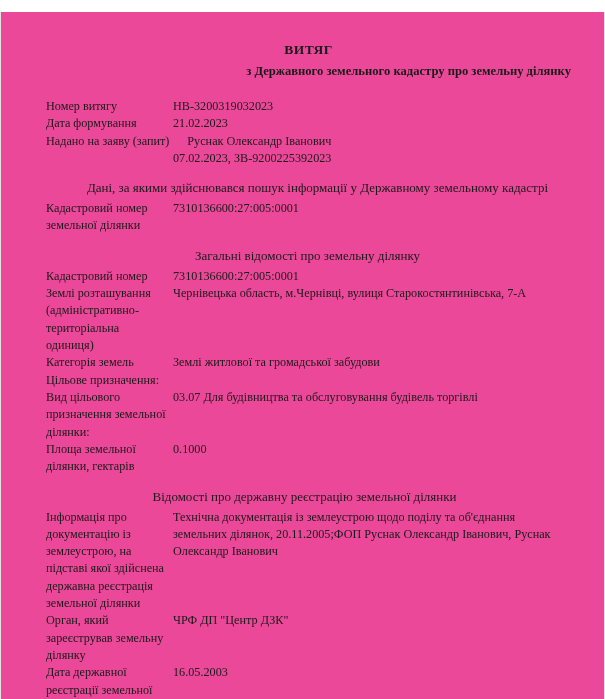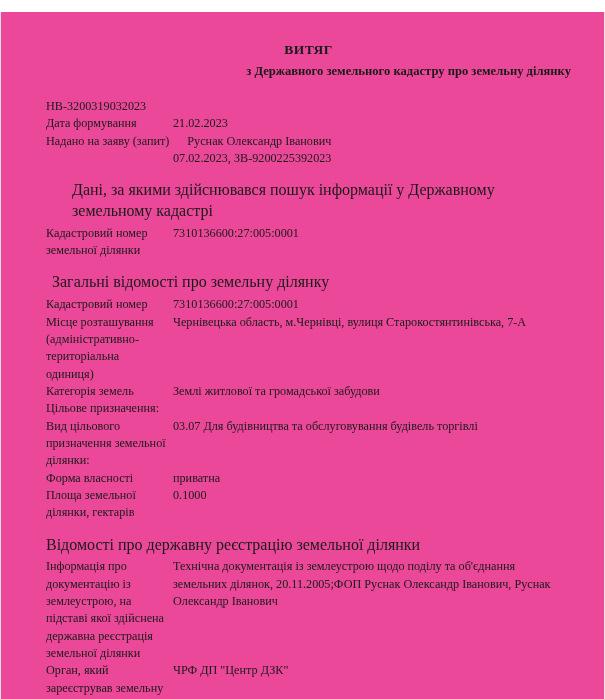--- a/index.html
+++ b/index.html
@@ -35,22 +35,23 @@
     line-height: 1.2;
   }
   .doc-subtitle {
     text-align: right;
     font-weight: bold;
     font-size: 12.6px;
     margin: 0 0 18px 0;
     line-height: 1.25;
   }
   .section-heading {
+    text-align: center;
     font-weight: normal;
-    font-size: 16px;
+    font-size: 13px;
     line-height: 1.3;
     margin: 13px 0 3px 0;
     padding-right: 8px;
   }
   .section-heading.sh-search {
     padding-left: 26px;
   }
   .section-heading.sh-general {
     padding-left: 6px;
   }
@@ -97,20 +98,21 @@
 <body>
 
 <div class="page">
   <div class="content">
 
     <h1 class="doc-title">ВИТЯГ</h1>
     <h2 class="doc-subtitle">з Державного земельного кадастру про земельну ділянку</h2>
 
     <div class="rows">
       <div class="row">
+        <div class="lbl">Номер витягу</div>
         <div class="val">НВ-3200319032023</div>
       </div>
       <div class="row">
         <div class="lbl">Дата формування</div>
         <div class="val">21.02.2023</div>
       </div>
       <div class="row wide-label">
         <div class="lbl">Надано на заяву (запит)</div>
         <div class="val">Руснак Олександр Іванович</div>
       </div>
@@ -127,37 +129,33 @@
     </div>
 
     <div class="section-heading sh-general">Загальні відомості про земельну ділянку</div>
 
     <div class="rows">
       <div class="row">
         <div class="lbl">Кадастровий номер</div>
         <div class="val">7310136600:27:005:0001</div>
       </div>
       <div class="row">
-        <div class="lbl">Місце розташування (адміністративно-територіальна одиниця)</div>
+        <div class="lbl">Землі розташування (адміністративно-територіальна одиниця)</div>
         <div class="val">Чернівецька область, м.Чернівці, вулиця Старокостянтинівська, 7-А</div>
       </div>
       <div class="row">
         <div class="lbl">Категорія земель</div>
         <div class="val">Землі житлової та громадської забудови</div>
       </div>
       <div class="row no-value">
         <div class="lbl">Цільове призначення:</div>
       </div>
       <div class="row">
         <div class="lbl">Вид цільового призначення земельної ділянки:</div>
         <div class="val">03.07 Для будівництва та обслуговування будівель торгівлі</div>
-      </div>
-      <div class="row">
-        <div class="lbl">Форма власності</div>
-        <div class="val">приватна</div>
       </div>
       <div class="row">
         <div class="lbl">Площа земельної ділянки, гектарів</div>
         <div class="val">0.1000</div>
       </div>
     </div>
 
     <div class="section-heading sh-reg">Відомості про державну реєстрацію земельної ділянки</div>
 
     <div class="rows">

